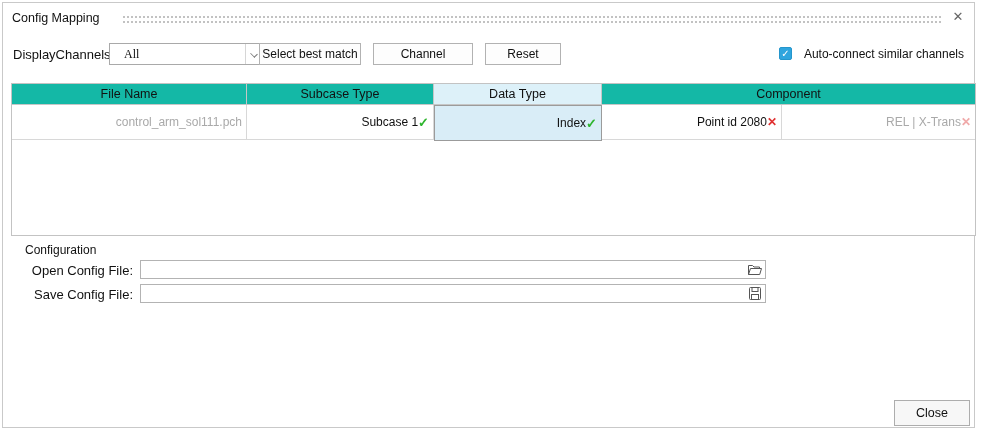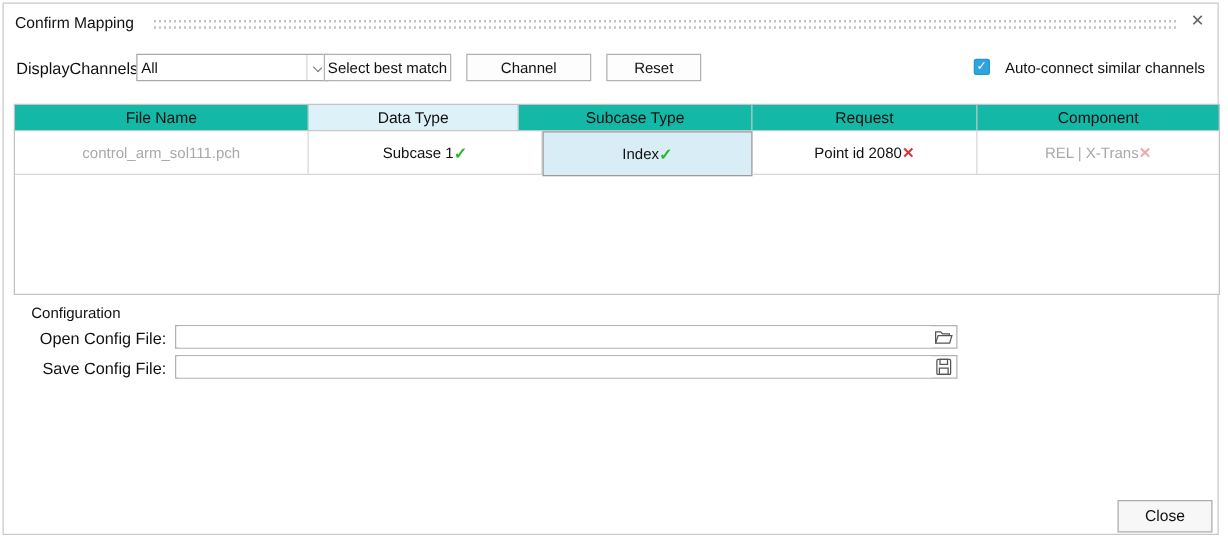--- a/index.html
+++ b/index.html
@@ -13,42 +13,42 @@
     background:
       repeating-linear-gradient(to right, #c2c2c2 0 2px, transparent 2px 4px) 0 0 / 100% 2px no-repeat,
       repeating-linear-gradient(to right, #c2c2c2 0 2px, transparent 2px 4px) 0 5px / 100% 2px no-repeat; }
   .close-x { position:absolute; right:7px; top:5px; width:18px; height:18px; color:#666;
     font-size:13px; line-height:18px; text-align:center; cursor:pointer; }
 
   
   .toolbar { position:absolute; left:10px; top:40px; right:10px; height:22px; }
   .dc-label { position:absolute; left:0; top:4px; font-size:13px; color:#111; }
   .combo { position:absolute; left:96px; top:0; width:154px; height:22px; background:#fff; border:1px solid #a9a9a9; }
-  .combo-value { position:absolute; left:3px; top:3px; font-size:12px; color:#111; }
+  .combo-value { position:absolute; left:14px; top:3px; font-size:12px; color:#111;font-family:Liberation Serif, serif; }
   .combo-arrow-box { position:absolute; right:0; top:0; width:17px; height:100%; border-left:1px solid #d6d6d6; }
   .combo-chevron { position:absolute; left:5px; top:7px; width:6px; height:6px; border-right:1px solid #777; border-bottom:1px solid #777; transform:rotate(45deg) scale(1,.8); }
   .tb-btn { position:absolute; top:0; height:22px; background:#fdfdfd; border:1px solid #b2b2b2; font-size:12px; color:#111; text-align:center; line-height:20px; cursor:pointer; }
   .btn-sbm { left:246px; width:102px; }
   .btn-confirm { left:360px; width:100px; }
   .btn-reset { left:472px; width:76px; }
   .autoconnect { position:absolute; right:0; top:3px; height:16px; }
   .cb { position:absolute; right:172px; top:1px; width:13px; height:13px; background:#2fa5de; border:1px solid #2596cc; border-radius:2px; color:#fff; font-size:10px; line-height:12px; text-align:center; cursor:pointer; }
   .cb-label { position:absolute; right:0; top:1px; font-size:12px; color:#111; white-space:nowrap; }
 
   
   .grid { position:absolute; left:8px; top:80px; width:965px; height:153px; border:1px solid #c3c3c3; background:#fff; }
   .hdr-row { display:flex; height:21px; border-bottom:1px solid #c6c6c6; }
   .hdr-cell { background:#14b8a6; border-right:1px solid #c6c6c6; font-size:12.5px; color:#111;
     display:flex; align-items:center; justify-content:center; }
   .hdr-cell:last-child { border-right:none; }
   .hdr-cell.sel { background:#ddf1f9; }
   .c0{width:235px;} .c1{width:187px;} .c2{width:168px;} .c3{width:180px;} .c4{flex:1;}
   .data-row { display:flex; height:20px; }
   .cell { border-right:1px solid #d8d8d8; border-bottom:1px solid #d8d8d8; font-size:12px; color:#111;
-    display:flex; align-items:center; padding:17px 4px; justify-content:center; overflow:hidden; white-space:nowrap; }
+    display:flex; align-items:center; padding:17px 4px; justify-content:flex-end; overflow:hidden; white-space:nowrap; }
   .cell:last-child { border-right:none; }
   .muted { color:#a9a9a9; }
   .cell-selected { background:#d9edf7; border:1px solid #9b9b9b; }
   .ok-icon { color:#2eb52e; font-size:13px; font-weight:bold; flex:none; }
   .err-icon { color:#e03131; font-size:12px; font-weight:bold; flex:none; }
   .err-muted-icon { color:#f0a9a9; font-size:12px; font-weight:bold; flex:none; }
 
   
   .config-label { position:absolute; left:22px; top:240px; font-size:12px; color:#111; }
   .cfg-row-label { position:absolute; font-size:13px; color:#111; width:105px; text-align:right; }
@@ -64,21 +64,21 @@
   
   .close-btn { position:absolute; left:891px; top:397px; width:76px; height:26px; background:#f7f7f7;
     border:1px solid #adadad; font-size:12.5px; color:#111; text-align:center; line-height:24px; cursor:pointer; }
 </style>
 </head>
 <body>
 
 <div class="dialog">
 
   <div class="titlebar">
-    <span class="title">Confirm Mapping</span>
+    <span class="title">Config Mapping</span>
     <div class="drag-dots"></div>
     <div class="close-x">✕</div>
   </div>
 
   <div class="toolbar">
     <span class="dc-label">DisplayChannels</span>
     <div class="combo">
       <span class="combo-value">All</span>
       <span class="combo-arrow-box">
         <span class="combo-chevron"></span>
@@ -89,23 +89,22 @@
     <div class="tb-btn btn-reset">Reset</div>
     <div class="autoconnect">
       <span class="cb">✓</span>
       <span class="cb-label">Auto-connect similar channels</span>
     </div>
   </div>
 
   <div class="grid">
     <div class="hdr-row">
       <div class="hdr-cell c0">File Name</div>
+      <div class="hdr-cell c1">Subcase Type</div>
       <div class="hdr-cell sel c2">Data Type</div>
-      <div class="hdr-cell c1">Subcase Type</div>
-      <div class="hdr-cell c3">Request</div>
       <div class="hdr-cell c4">Component</div>
     </div>
     <div class="data-row">
       <div class="cell c0">
         <span class="muted">control_arm_sol111.pch</span>
       </div>
       <div class="cell c1">
         <span>Subcase 1</span>
         <span class="ok-icon">✓</span>
       </div>

